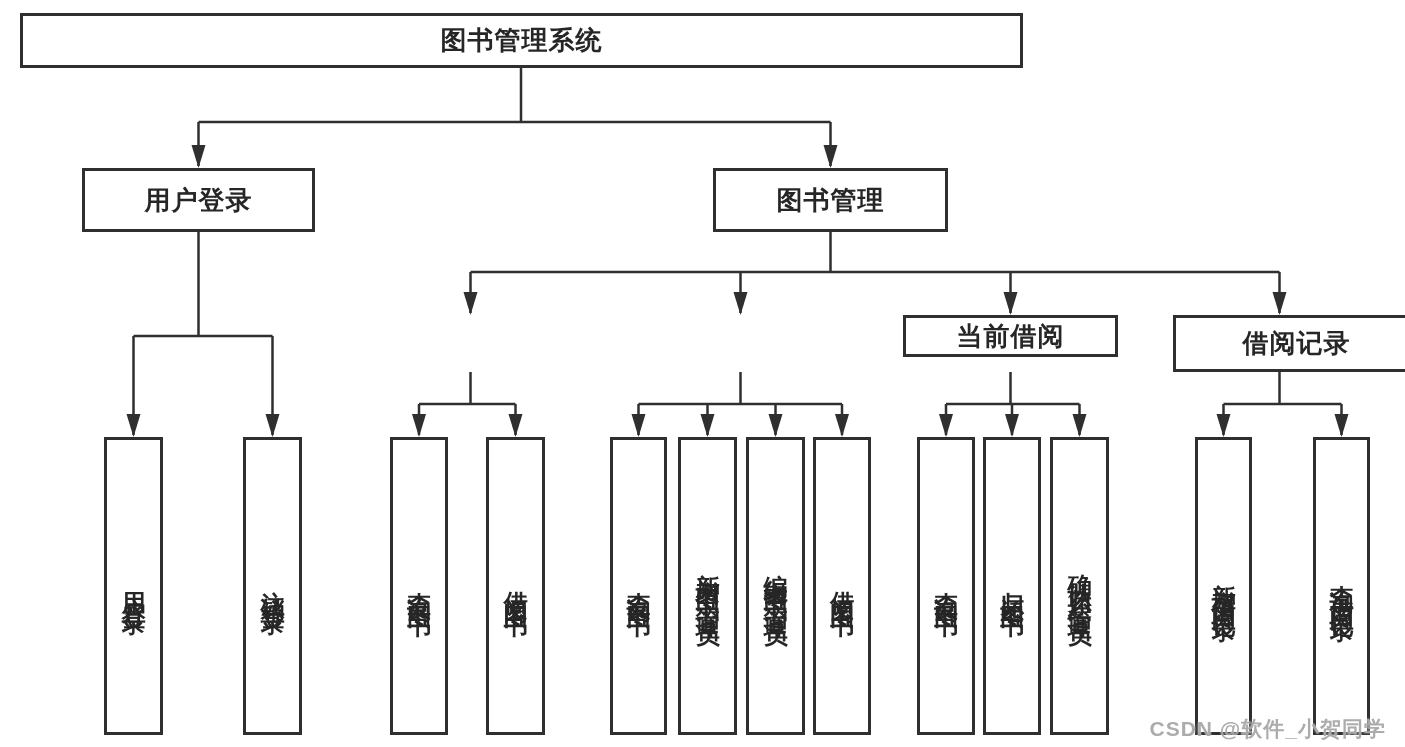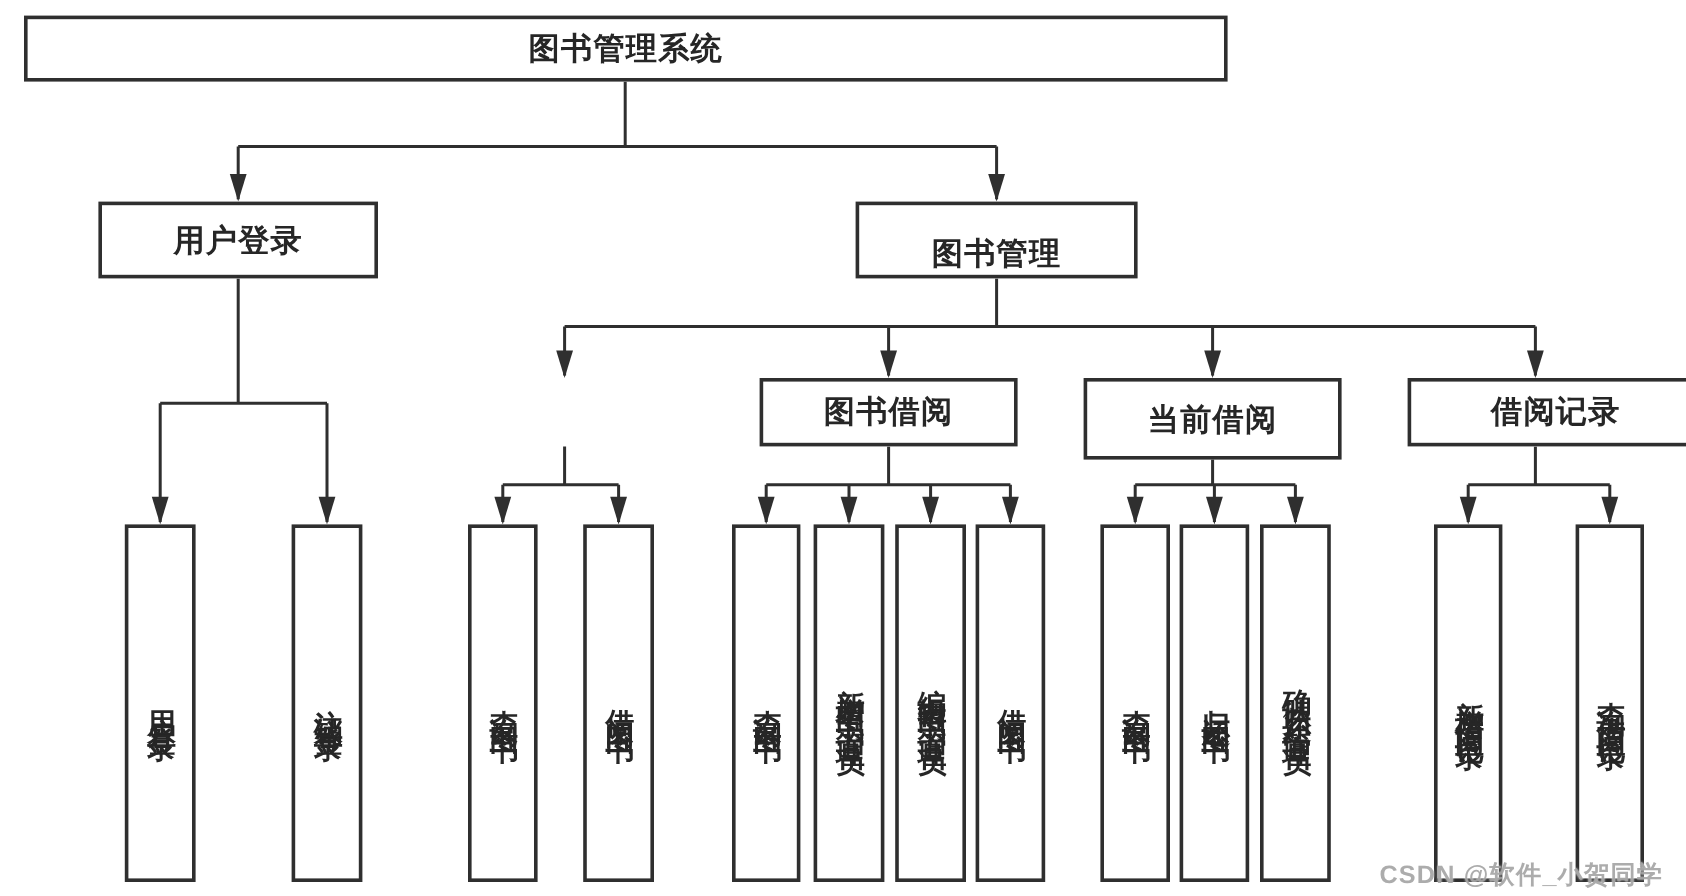--- a/index.html
+++ b/index.html
@@ -34,24 +34,24 @@
     writing-mode: vertical-rl;
     text-orientation: mixed;
     font-size: 24px;
     letter-spacing: 7px;
     line-height: 1.1;
     white-space: nowrap;
   }
   
   .n-root   { left: 20px;   top: 13px;  width: 1003px; height: 55px; }
   .n-login  { left: 82px;   top: 168px; width: 233px;  height: 64px; }
-  .n-mgmt   { left: 713px;  top: 168px; width: 235px;  height: 64px; align-items: flex-end; }
+  .n-mgmt   { left: 713px;  top: 168px; width: 235px;  height: 64px; }
   .n-rec    { left: 363px;  top: 315px; width: 215px;  height: 57px; }
   .n-borrow { left: 633px;  top: 315px; width: 215px;  height: 57px; }
-  .n-cur    { left: 903px;  top: 315px; width: 215px;  height: 68px; }
+  .n-cur    { left: 903px;  top: 315px; width: 215px;  height: 42px; }
   .n-recs   { left: 1173px; top: 315px; width: 247px;  height: 57px; }
   .leaf     { top: 437px; height: 298px; width: 59px; }
   .lf1  { left: 104px; }
   .lf2  { left: 243px; }
   .lf3  { left: 390px; width: 58px; }
   .lf4  { left: 486px; }
   .lf5  { left: 610px; width: 57px; }
   .lf6  { left: 678px; }
   .lf7  { left: 746px; }
   .lf8  { left: 813px; width: 58px; }
@@ -114,23 +114,20 @@
     <span class="hlabel">图书管理系统</span>
   </div>
 
   <div class="box n-login">
     <span class="hlabel">用户登录</span>
   </div>
   <div class="box n-mgmt">
     <span class="hlabel">图书管理</span>
   </div>
 
-  <div class="box n-borrow">
-    <span class="hlabel">图书借阅</span>
-  </div>
   <div class="box n-cur">
     <span class="hlabel">当前借阅</span>
   </div>
   <div class="box n-recs">
     <span class="hlabel">借阅记录</span>
   </div>
 
   <div class="box leaf lf1">
     <span class="vlabel">用户登录</span>
   </div>

